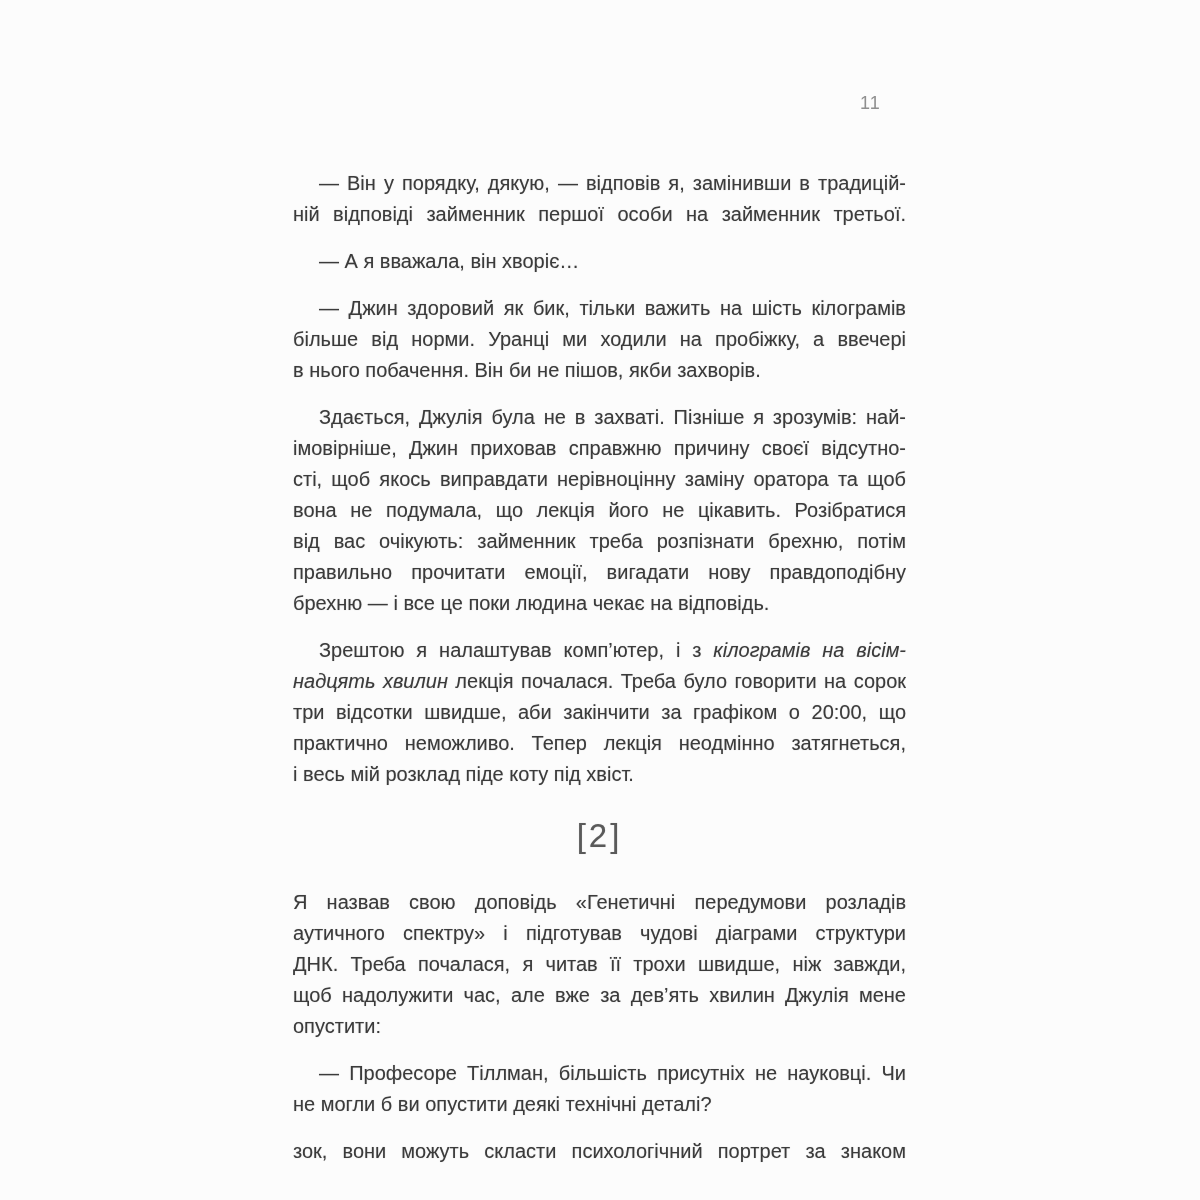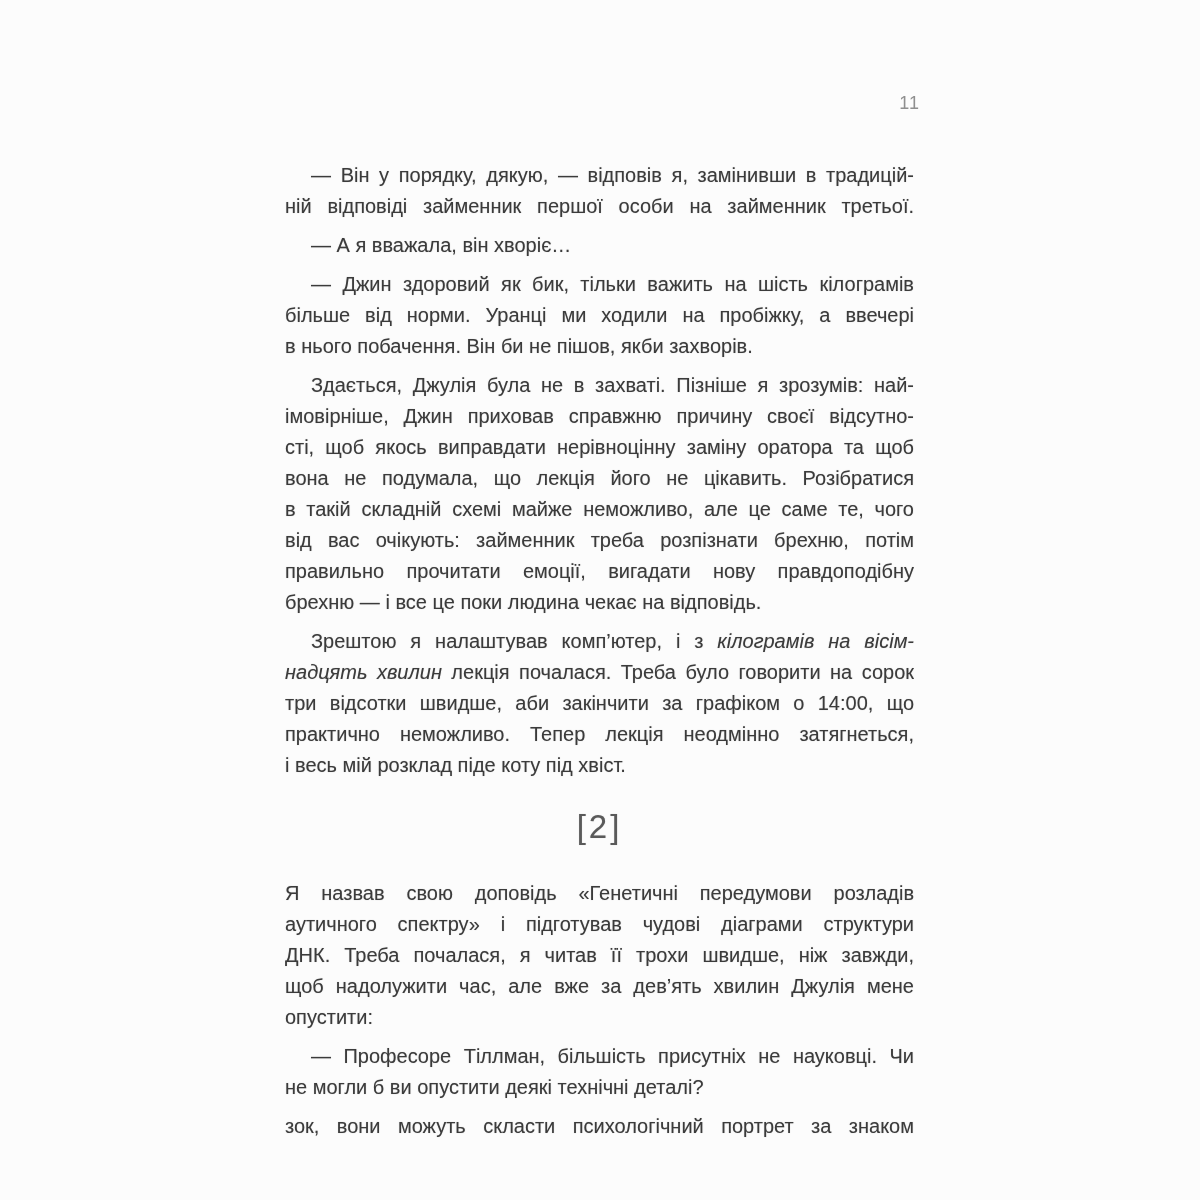--- a/index.html
+++ b/index.html
@@ -14,36 +14,36 @@
     background: var(--bg-color, #fcfcfc);
     overflow: hidden;
     font-family: "Liberation Sans", "DejaVu Sans", sans-serif;
     color: var(--text-color, #3b3b3b);
   }
   .page-number {
     position: absolute;
     top: 92px;
     left: 860px;
     width: 60px;
-    text-align: right;
+    text-align: left;
     font-size: 18px;
     line-height: 22px;
     color: var(--muted-color, #8f8f8f);
     letter-spacing: 1px;
   }
   .text-block {
     position: absolute;
     top: 152px;
     left: 277px;
     width: 645px;
     font-size: 20px;
     line-height: 31px;
     text-shadow: 0 0 1px rgba(59,59,59,0.35);
   }
-  .paragraph { margin: 8px; }
+  .paragraph { margin: 16px; }
   .line {
     height: 31px;
     overflow: hidden;
   }
   .line.fill {
     text-align: justify;
     text-align-last: justify;
   }
   .line.lastline {
     text-align: left;
@@ -84,29 +84,28 @@
       <div class="paragraph">
         <div class="line fill indent"><span>— Джин здоровий як бик, тільки важить на шість кілограмів</span></div>
         <div class="line fill"><span>більше від норми. Уранці ми ходили на пробіжку, а ввечері</span></div>
         <div class="line lastline"><span>в нього побачення. Він би не пішов, якби захворів.</span></div>
       </div>
       <div class="paragraph">
         <div class="line fill indent"><span>Здається, Джулія була не в захваті. Пізніше я зрозумів: най-</span></div>
         <div class="line fill"><span>імовірніше, Джин приховав справжню причину своєї відсутно-</span></div>
         <div class="line fill"><span>сті, щоб якось виправдати нерівноцінну заміну оратора та щоб</span></div>
         <div class="line fill"><span>вона не подумала, що лекція його не цікавить. Розібратися</span></div>
-        <div class="line fill"><span>в такій складній схемі майже неможливо, але це саме те, чого</span></div>
         <div class="line fill"><span>від вас очікують: займенник треба розпізнати брехню, потім</span></div>
         <div class="line fill"><span>правильно прочитати емоції, вигадати нову правдоподібну</span></div>
         <div class="line lastline"><span>брехню — і все це поки людина чекає на відповідь.</span></div>
       </div>
       <div class="paragraph">
         <div class="line fill indent"><span>Зрештою я налаштував комп’ютер, і з </span><em>кілограмів на вісім-</em></div>
         <div class="line fill"><em>надцять хвилин</em><span> лекція почалася. Треба було говорити на сорок</span></div>
-        <div class="line fill"><span>три відсотки швидше, аби закінчити за графіком о 14:00, що</span></div>
+        <div class="line fill"><span>три відсотки швидше, аби закінчити за графіком о 20:00, що</span></div>
         <div class="line fill"><span>практично неможливо. Тепер лекція неодмінно затягнеться,</span></div>
         <div class="line lastline"><span>і весь мій розклад піде коту під хвіст.</span></div>
       </div>
       <div class="chapter-heading">[2]</div>
       <div class="paragraph">
         <div class="line fill"><span>Я назвав свою доповідь «Генетичні передумови розладів</span></div>
         <div class="line fill"><span>аутичного спектру» і підготував чудові діаграми структури</span></div>
         <div class="line fill"><span>ДНК. Треба почалася, я читав її трохи швидше, ніж завжди,</span></div>
         <div class="line fill"><span>щоб надолужити час, але вже за дев’ять хвилин Джулія мене</span></div>
         <div class="line lastline"><span>опустити:</span></div>

